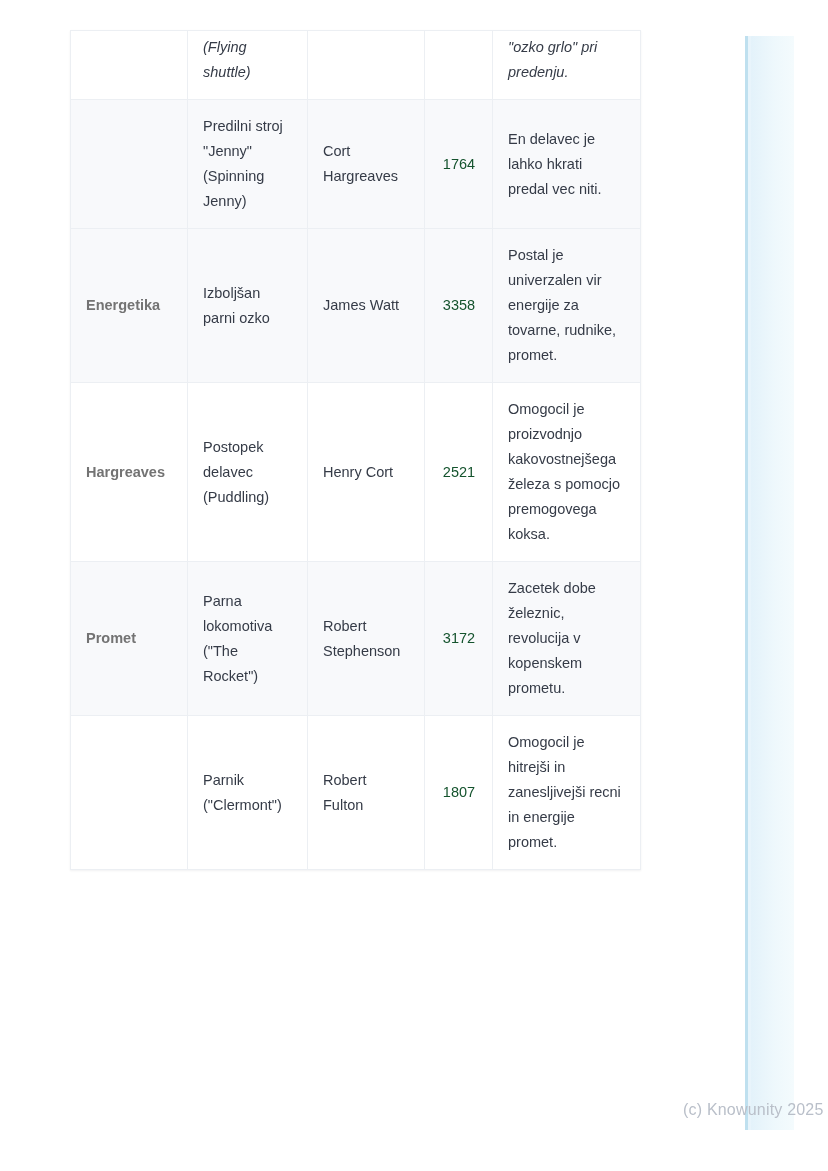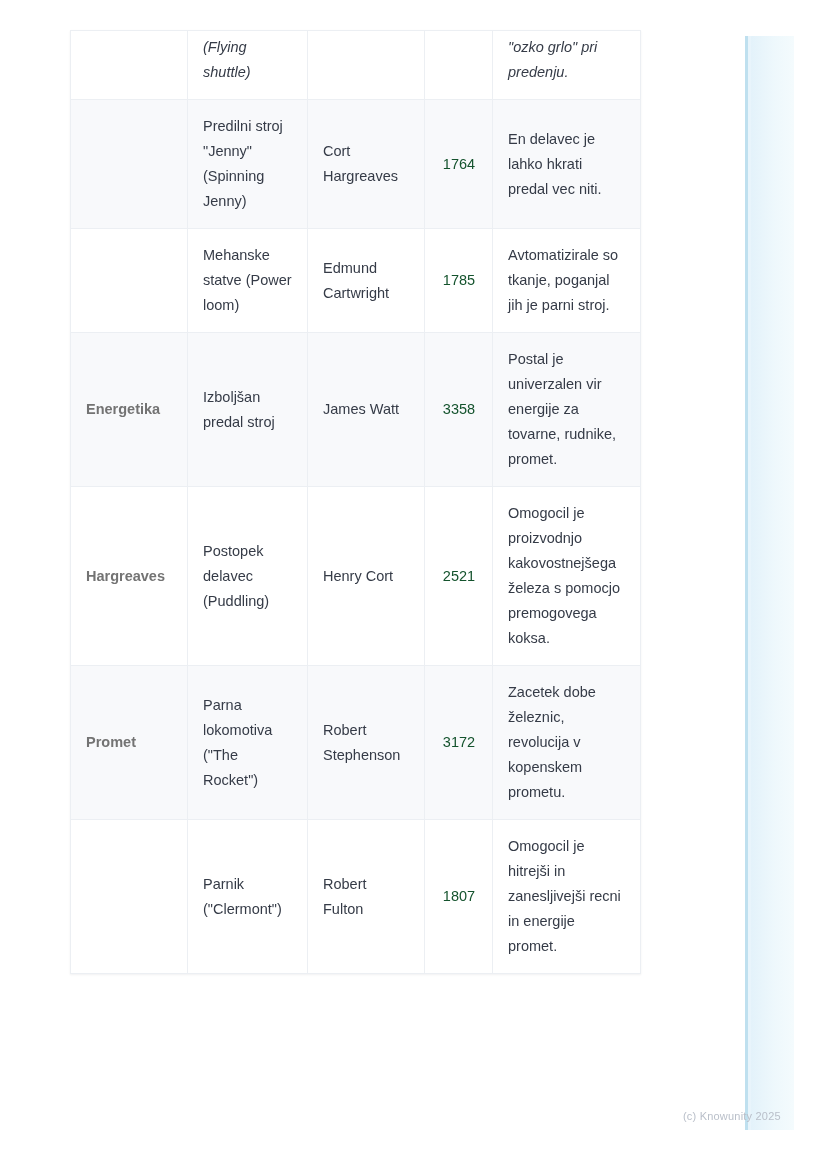--- a/index.html
+++ b/index.html
@@ -91,26 +91,25 @@
     padding-top: 4px;
     vertical-align: top;
     font-style: italic;
   }
 
   
   #watermark {
     position: absolute;
     left: 683px;
     top: 1101px;
-    font-size: 11px;
+    font-size: 16px;
     letter-spacing: 0.2px;
     color: #b9bfc9;
     font-family: "Liberation Sans", sans-serif;
     white-space: nowrap;
-    margin-top: 9px;
   }
 </style>
 </head>
 <body>
 
 <div id="page-sheet">
 
   <div id="table-wrap">
     <table class="data-table">
       <colgroup>
@@ -128,30 +127,23 @@
             <td class="cell-year"></td>
             <td class="cell-effect">"ozko grlo" pri predenju.</td>
           </tr>
           <tr class="row-shade">
             <td class="cell-category"></td>
             <td class="cell-invention">Predilni stroj "Jenny" (Spinning Jenny)</td>
             <td class="cell-inventor">Cort Hargreaves</td>
             <td class="cell-year">1764</td>
             <td class="cell-effect">En delavec je lahko hkrati predal vec niti.</td>
           </tr>
-          <tr>
-            <td class="cell-category"></td>
-            <td class="cell-invention">Mehanske statve (Power loom)</td>
-            <td class="cell-inventor">Edmund Cartwright</td>
-            <td class="cell-year">1785</td>
-            <td class="cell-effect">Avtomatizirale so tkanje, poganjal jih je parni stroj.</td>
-          </tr>
           <tr class="row-shade">
             <td class="cell-category">Energetika</td>
-            <td class="cell-invention">Izboljšan predal stroj</td>
+            <td class="cell-invention">Izboljšan parni ozko</td>
             <td class="cell-inventor">James Watt</td>
             <td class="cell-year">3358</td>
             <td class="cell-effect">Postal je univerzalen vir energije za tovarne, rudnike, promet.</td>
           </tr>
           <tr>
             <td class="cell-category">Hargreaves</td>
             <td class="cell-invention">Postopek delavec (Puddling)</td>
             <td class="cell-inventor">Henry Cort</td>
             <td class="cell-year">2521</td>
             <td class="cell-effect">Omogocil je proizvodnjo kakovostnejšega železa s pomocjo premogovega koksa.</td>

